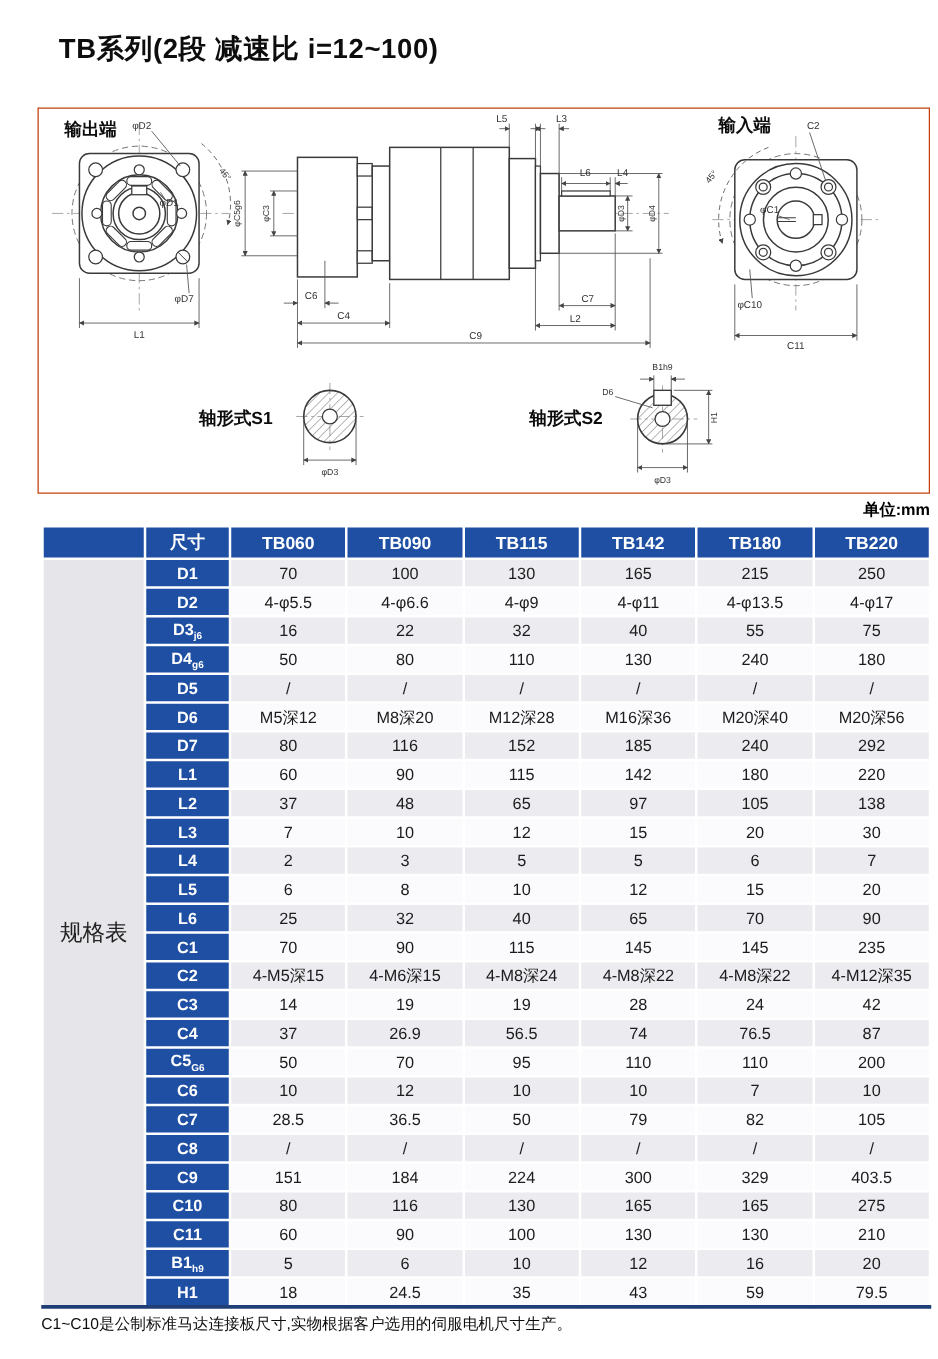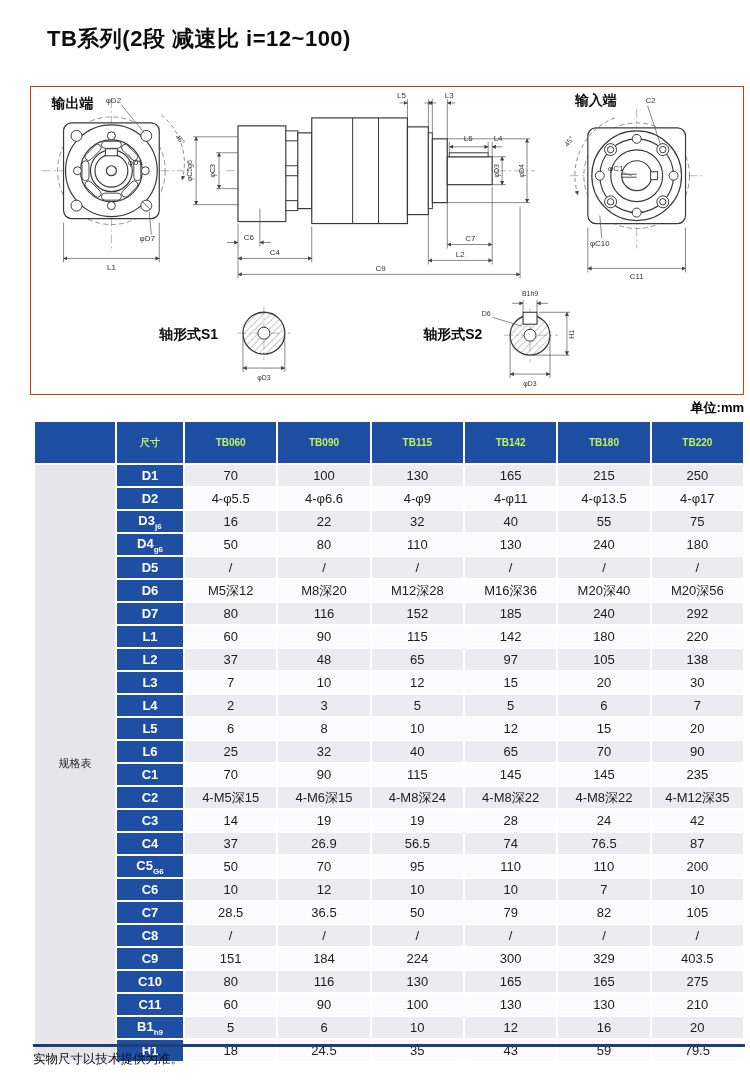--- a/index.html
+++ b/index.html
@@ -26,25 +26,25 @@
   }
   .spec-table{
     position:absolute;left:33px;top:420px;width:712px;
     border-collapse:separate;border-spacing:2px;table-layout:fixed;
   }
   .spec-table th,.spec-table td{
     padding:0;text-align:center;vertical-align:middle;font-weight:normal;
     overflow:hidden;white-space:nowrap;
   }
   .spec-table thead th{
-    background:var(--header-blue);color:#bef264;height:41px;
-    font-size:10px;font-weight:700;
+    background:var(--header-blue);color:#ffffff;height:24px;
+    font-size:14px;font-weight:700;
   }
   .spec-table td.spec-cell{
-    background:var(--spec-col-bg);color:#222;font-size:11px;font-weight:400;
+    background:var(--spec-col-bg);color:#222;font-size:18px;font-weight:400;
   }
   .spec-table th.row-label{
     background:var(--header-blue);color:#fff;height:21px;font-size:13px;font-weight:700;
   }
   .spec-table th.row-label sub{font-size:8px;}
   .spec-table td.val{height:21px;font-size:13px;color:#1c1c1c;}
   .spec-table tbody tr:nth-child(odd) td.val{background:var(--row-alt);}
   .spec-table tbody tr:nth-child(even) td.val{background:var(--row-base);}
   .table-bottom-line{
     position:absolute;left:33px;top:1044px;width:712px;height:3px;
@@ -552,14 +552,14 @@
         <td class="val">43</td>
         <td class="val">59</td>
         <td class="val">79.5</td>
       </tr>
     </tbody>
 </table>
 
 <div class="table-bottom-line"></div>
 
 <div class="footnotes">
-  <div>实物尺寸以技术提供为准。</div>
+  <div>C1~C10是公制标准马达连接板尺寸,实物根据客户选用的伺服电机尺寸生产。</div>
 </div>
 
 </body></html>

